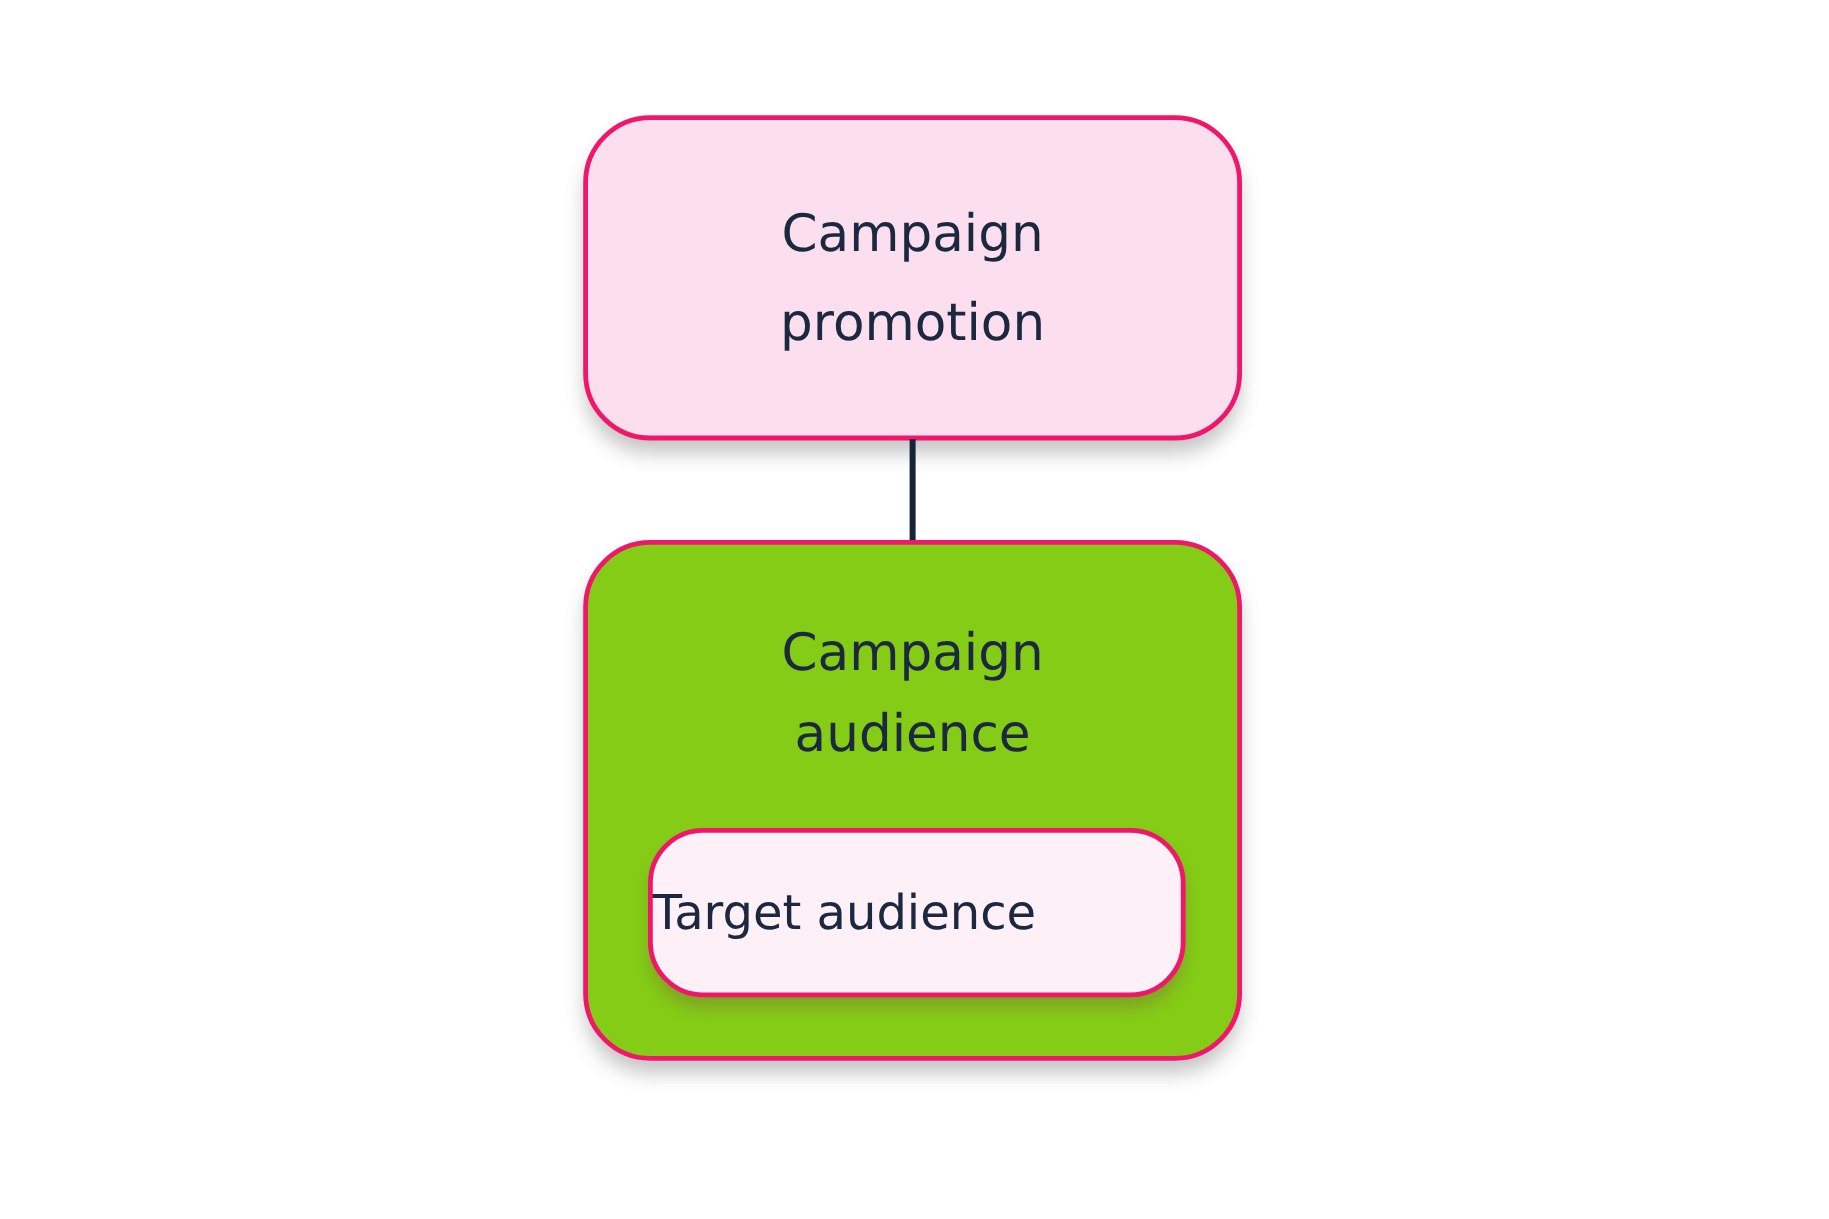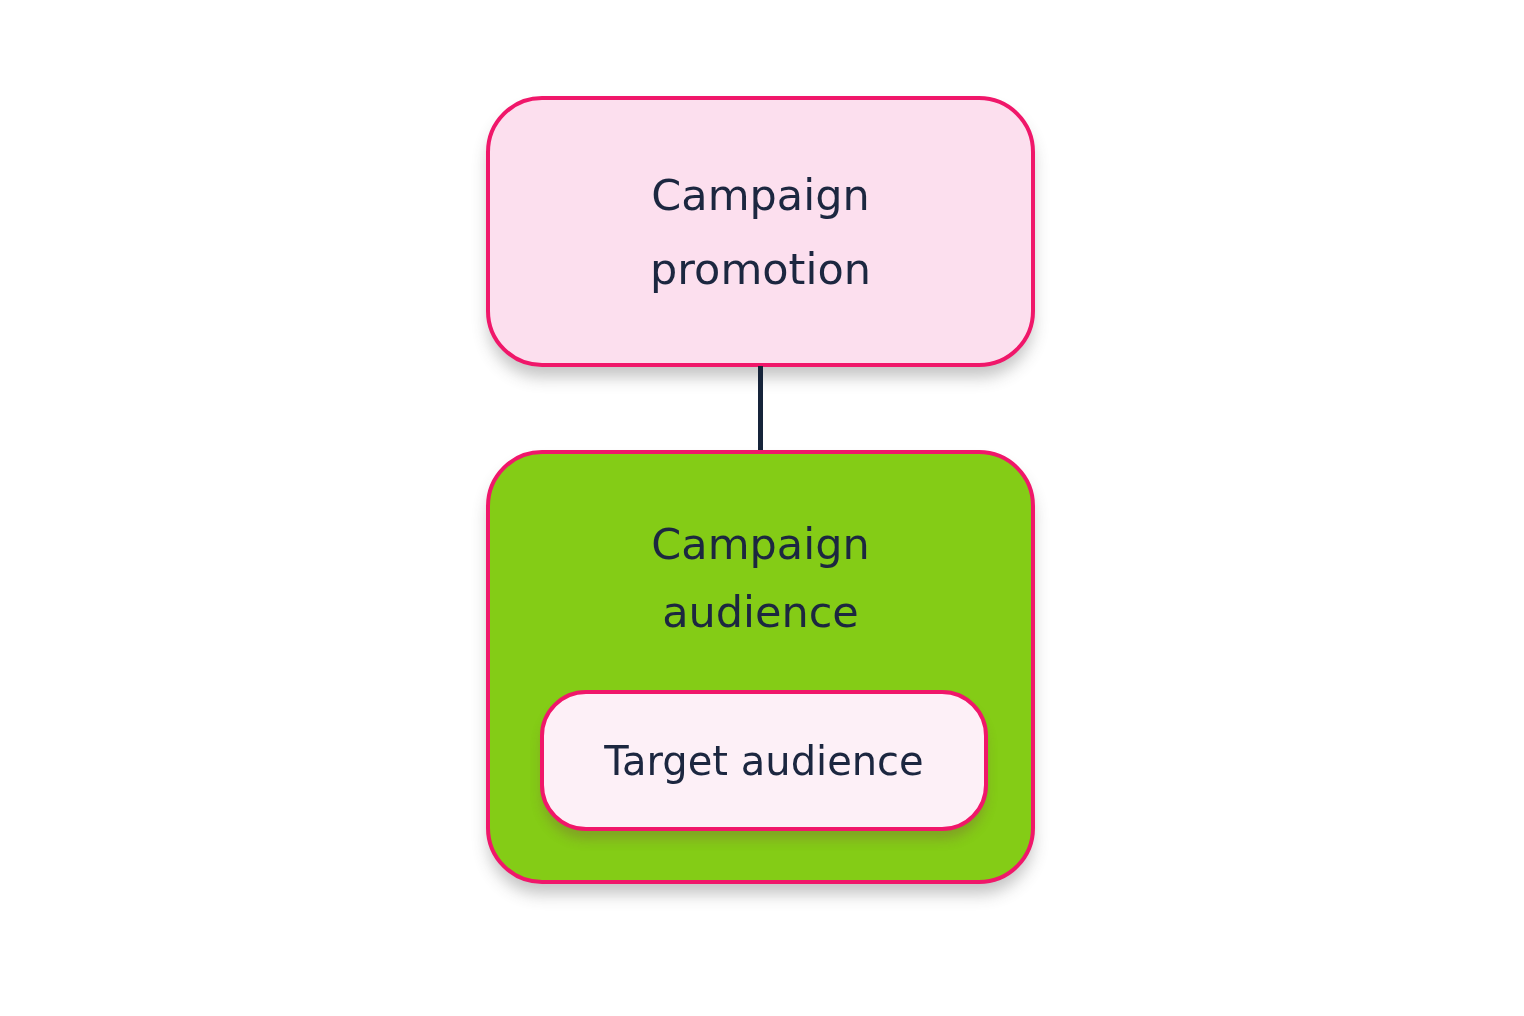--- a/index.html
+++ b/index.html
@@ -82,21 +82,20 @@
     left: 50px;
     top: 236px;
     width: 448px;
     height: 141px;
     background: #FDF0F7;
     border: 4px solid #F0176A;
     border-radius: 46px;
     box-shadow: 0 10px 12px -2px rgba(120, 40, 80, 0.25);
     display: flex;
     align-items: center;
-    justify-content: center;
   }
 
   .node-inner .node-label {
     font-size: 40px;
     line-height: 48px;
     max-width: 420px;
   }
 </style>
 </head>
 <body>

